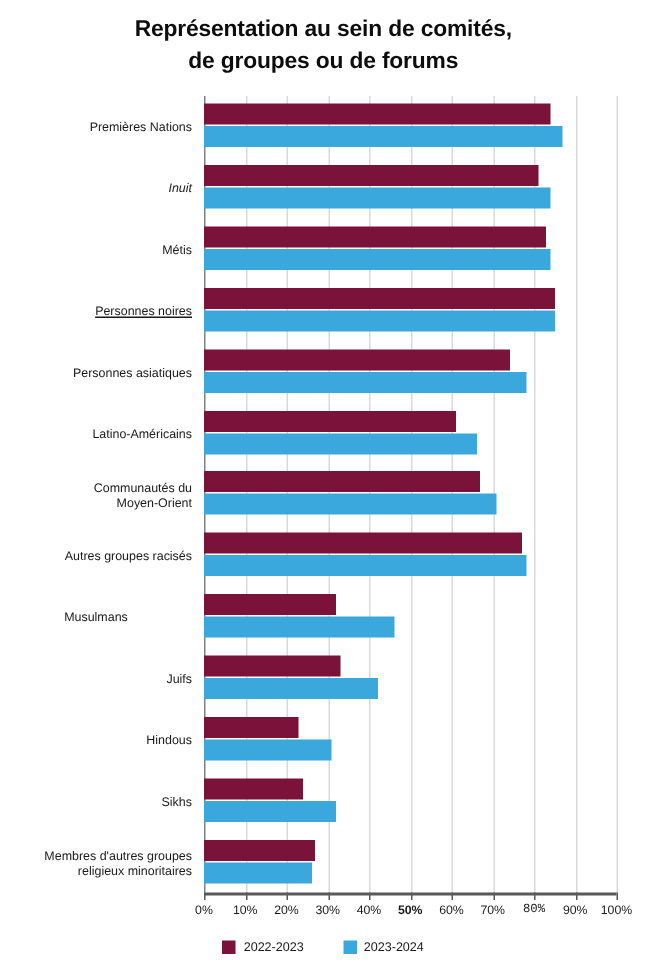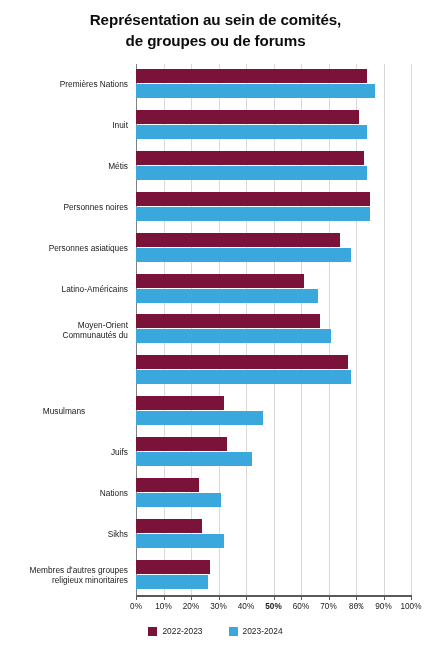--- a/index.html
+++ b/index.html
@@ -150,47 +150,50 @@
 
   <div id="chart-title">
     <span class="ttl-line">Représentation au sein de comités,</span>
     <span class="ttl-line">de groupes ou de forums</span>
   </div>
 
   <div id="y-labels">
       <div class="y-label" style="top: 15.4231px;">
         <div>Premières Nations</div>
       </div>
-      <div class="y-label" style="top: 56.2692px;">
+      <div class="y-label" style="top: 56.2692px; font-style: italic;">
         <div>Inuit</div>
       </div>
       <div class="y-label" style="top: 97.1154px;">
         <div>Métis</div>
       </div>
-      <div class="y-label" style="top: 137.962px;">
+      <div class="y-label" style="top: 137.962px; text-decoration: underline;">
         <div>Personnes noires</div>
       </div>
       <div class="y-label" style="top: 178.808px;">
         <div>Personnes asiatiques</div>
       </div>
       <div class="y-label" style="top: 219.654px;">
         <div>Latino-Américains</div>
       </div>
       <div class="y-label" style="top: 255.5px;">
+        <div>Communautés du</div>
         <div>Moyen-Orient</div>
-        <div>Communautés du</div>
+      </div>
+      <div class="y-label" style="top: 301.346px;">
+        <div>Autres groupes racisés</div>
       </div>
       <div class="y-label" style="top: 342.192px; text-align: center;">
         <div>Musulmans</div>
       </div>
       <div class="y-label" style="top: 383.038px; margin-left: 16px;">
         <div>Juifs</div>
       </div>
       <div class="y-label" style="top: 423.885px;">
-        <div>Nations</div>
+        <div>Hindous</div>
       </div>
       <div class="y-label" style="top: 464.731px;">
         <div>Sikhs</div>
       </div>
       <div class="y-label" style="top: 500.577px;">
         <div>Membres d'autres groupes</div>
         <div>religieux minoritaires</div>
       </div>
     </div>
 

